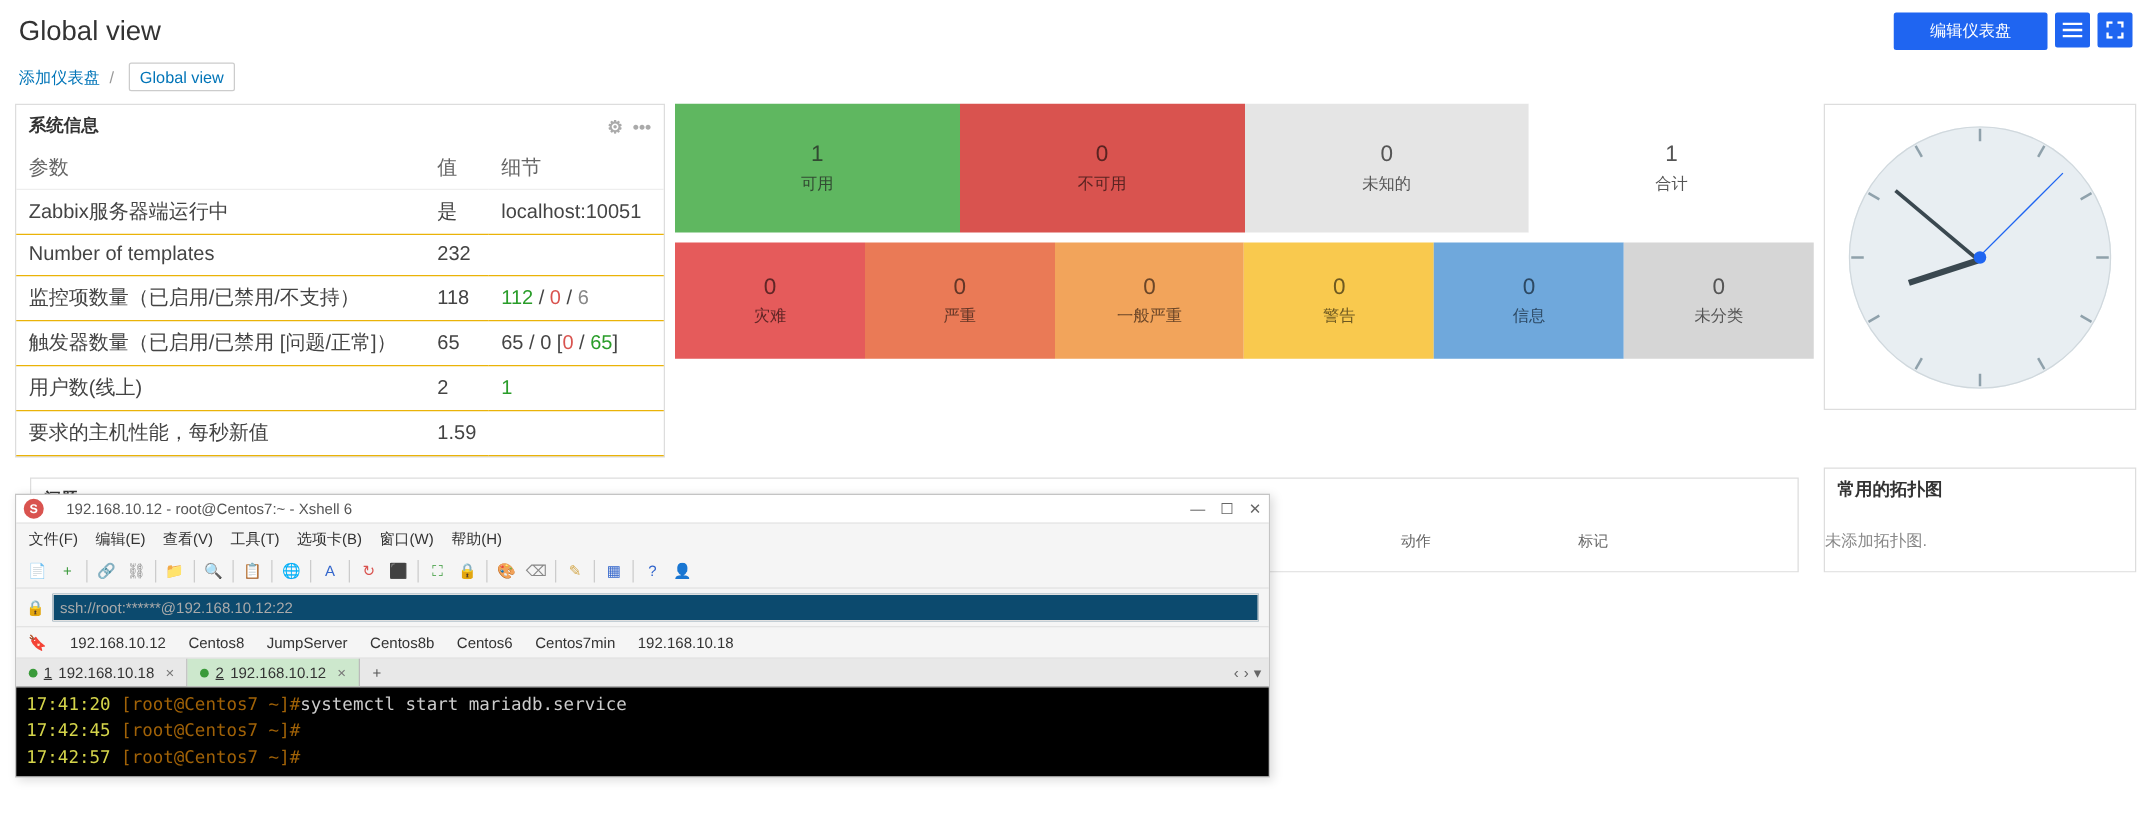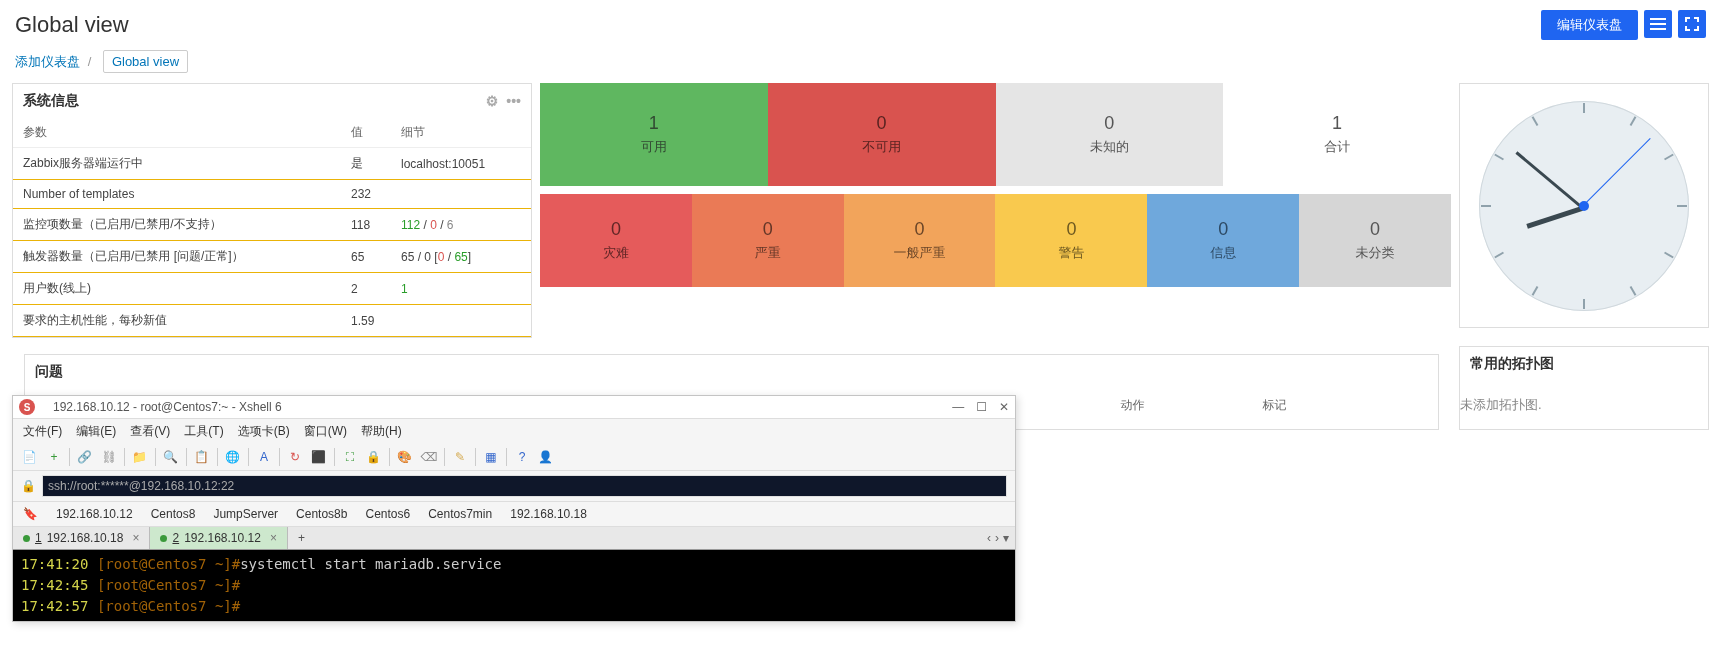--- a/index.html
+++ b/index.html
@@ -1,30 +1,30 @@
 <!DOCTYPE html>
 <html><head>
 <meta charset="utf-8">
 <style>
 * { box-sizing: border-box; margin: 0; padding: 0; }
 body { font-family: Arial, "Microsoft YaHei", sans-serif; background: #fff; font-size: 13px; color: #333; width: 1721px; }
 .header { display: flex; align-items: center; justify-content: space-between; padding: 10px 15px 5px; }
 .header h1 { font-size: 22px; font-weight: 400; color: #333; }
 .header-right { display: flex; gap: 6px; }
-.btn-primary { background: #1f65f1; color: #fff; border: none; padding: 6px 16px; font-size: 13px; cursor: pointer; border-radius: 2px; }
+.btn-primary { background: #1f65f1; color: #fff; border: none; padding: 6px 29px; font-size: 13px; cursor: pointer; border-radius: 2px; }
 .btn-icon { background: #1f65f1; color: #fff; border: none; width: 28px; height: 28px; cursor: pointer; border-radius: 2px; display: flex; align-items: center; justify-content: center; }
 .breadcrumb { padding: 5px 15px 10px; font-size: 13px; }
 .breadcrumb a { color: #0275b8; text-decoration: none; }
 .bc-current { color: #0275b8; border: 1px solid #ccc; padding: 3px 8px; border-radius: 2px; margin-left: 4px; display: inline-block; }
 .bc-sep { color: #999; margin: 0 4px; }
 .dash { display: grid; grid-template-columns: 520px 1fr 250px; gap: 8px; padding: 0 12px; }
 .panel { border: 1px solid #ddd; background: #fff; }
 .panel-hdr { display: flex; justify-content: space-between; align-items: center; padding: 8px 10px; font-weight: bold; font-size: 14px; }
 .panel-tools { color: #aaa; display: flex; gap: 8px; font-size: 14px; }
-.sys-table { width: 100%; border-collapse: collapse; font-size: 12px; }
+.sys-table { width: 100%; border-collapse: collapse; font-size: 16px; }
 .sys-table th { text-align: left; padding: 6px 10px; color: #666; font-weight: normal; border-bottom: 1px solid #eee; }
 .sys-table td { padding: 7px 10px; border-bottom: 1px solid #eab308; color: #444; }
 .sys-table .c-val { width: 50px; }
 .sys-table .c-det { width: 140px; }
 .green { color: #2a9d2a; }
 .red { color: #d9534f; }
 .gray { color: #888; }
 .mid-col { display: flex; flex-direction: column; gap: 8px; }
 .tileset { display: flex; gap: 0; }
 .tile { flex: 1; text-align: center; padding: 30px 0; color: #444; }
@@ -60,21 +60,21 @@
 .xs-title { display: flex; align-items: center; padding: 3px 6px; background: #fff; border-bottom: 1px solid #ddd; }
 .xs-title-icon { width: 16px; height: 16px; background: #d9534f; border-radius: 50%; margin-right: 6px; display: flex; align-items: center; justify-content: center; color: #fff; font-size: 10px; font-weight: bold; }
 .xs-title-txt { flex: 1; color: #555; margin-left: 12px; }
 .xs-title-btns { display: flex; gap: 12px; color: #666; }
 .xs-menubar { display: flex; gap: 14px; padding: 4px 10px; background: #f5f5f5; color: #333; }
 .xs-toolbar { display: flex; gap: 6px; padding: 4px 8px; background: #f5f5f5; align-items: center; border-bottom: 1px solid #ddd; }
 .xs-tb-ico { width: 18px; height: 18px; display: flex; align-items: center; justify-content: center; font-size: 12px; }
 .xs-tb-sep { width: 1px; height: 18px; background: #ccc; }
 .xs-addr { display: flex; align-items: center; padding: 4px 8px; background: #f5f5f5; border-bottom: 1px solid #ddd; }
 .xs-addr-lock { color: #d4a94e; margin-right: 6px; }
-.xs-addr-txt { flex: 1; color: #aaa; font-size: 12px; padding: 3px 5px; background: #0f172a; border: 1px solid #e0e0e0; }
+.xs-addr-txt { flex: 1; color: #aaa; font-size: 12px; padding: 3px 5px; background: #0c4a6e; border: 1px solid #e0e0e0; }
 .xs-sess { display: flex; gap: 18px; padding: 5px 10px; background: #f5f5f5; border-bottom: 1px solid #ddd; font-size: 12px; align-items: center; }
 .xs-sess-ico { color: #d9534f; }
 .xs-tabs { display: flex; background: #e8e8e8; border-bottom: 1px solid #999; }
 .xs-tab { padding: 4px 10px; border-right: 1px solid #bbb; display: flex; align-items: center; gap: 5px; font-size: 12px; cursor: pointer; }
 .xs-tab.active { background: #cde8cd; }
 .xs-tab .dot { width: 7px; height: 7px; border-radius: 50%; background: #3a9a3a; }
 .xs-tab .num { text-decoration: underline; }
 .xs-tab .close { color: #777; margin-left: 4px; }
 .xs-tab-add { padding: 4px 10px; color: #555; cursor: pointer; }
 .xs-tabs-right { margin-left: auto; display: flex; align-items: center; gap: 4px; padding-right: 6px; color: #666; }

